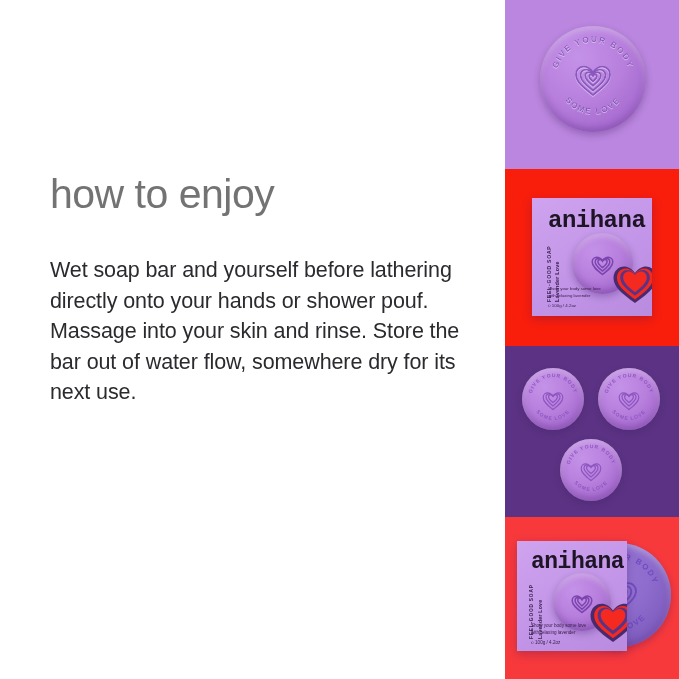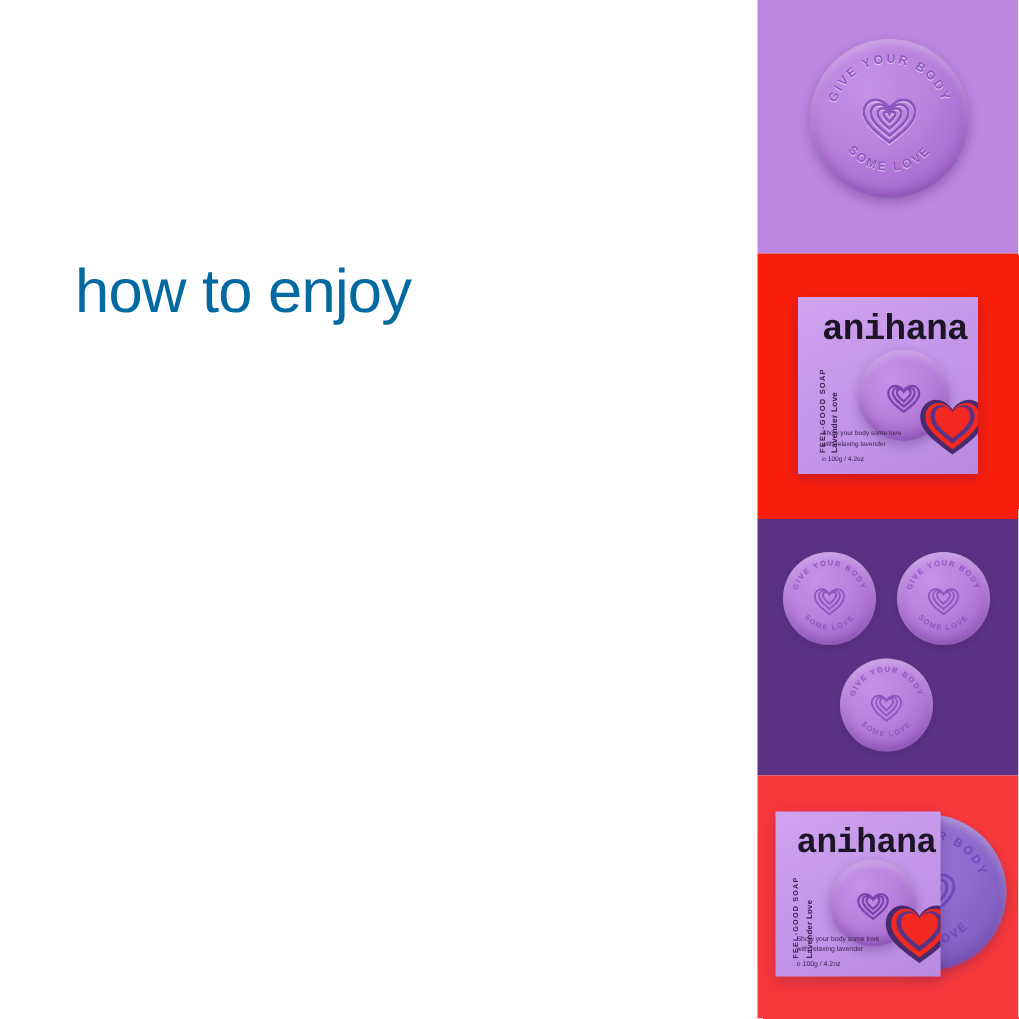--- a/index.html
+++ b/index.html
@@ -21,21 +21,21 @@
   .text-col {
     position:absolute;
     left:50px; top:172px;
     width:420px;
   }
   .heading {
     font-family:"Liberation Sans", sans-serif;
     font-size:41px;
     font-weight:400;
     letter-spacing:-0.5px;
-    color:#0369a1;
+    color:#737373;
     line-height:1.1;
   }
   .body-copy {
     margin-top:38px;
     font-family:"Liberation Sans", sans-serif;
     font-size:21.5px;
     font-weight:300;
     line-height:1.42;
     color:#2b2b2f;
     letter-spacing:-0.1px;
@@ -115,20 +115,21 @@
   .heart-badge { position:absolute; }
   .heart-badge svg { display:block; width:100%; height:100%; }
 </style>
 </head>
 <body>
 
 <div class="page">
 
   <div class="text-col">
     <h1 class="heading">how to enjoy</h1>
+    <p class="body-copy">Wet soap bar and yourself before lathering directly onto your hands or shower pouf. Massage into your skin and rinse. Store the bar out of water flow, somewhere dry for its next use.</p>
   </div>
 
   <div class="strip">
 
     <div class="panel panel-1">
       <div class="soap" style="left:35px; top:26px; width:106px; height:106px;">
         <div class="soap-inner">
           <svg viewBox="0 0 106 106" aria-hidden="true">
             <defs>
               <path id="arcTop1" d="M 16,53 A 37,37 0 0 1 90,53"></path>

